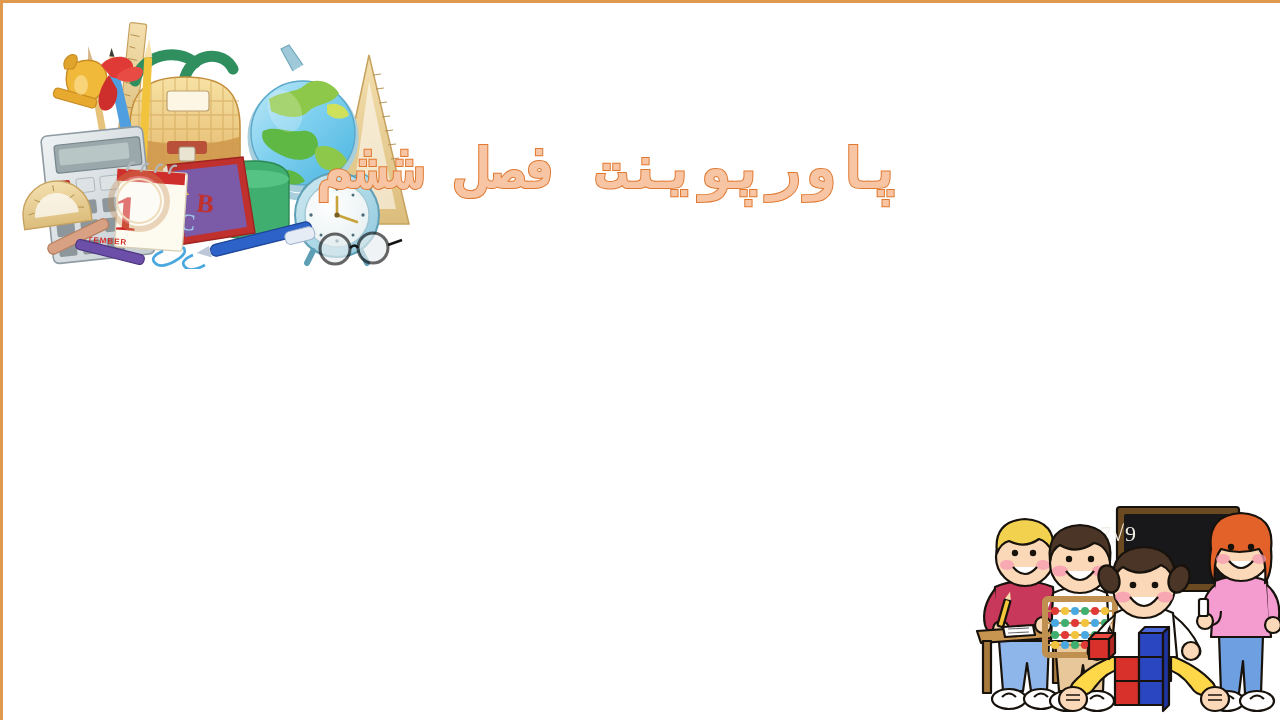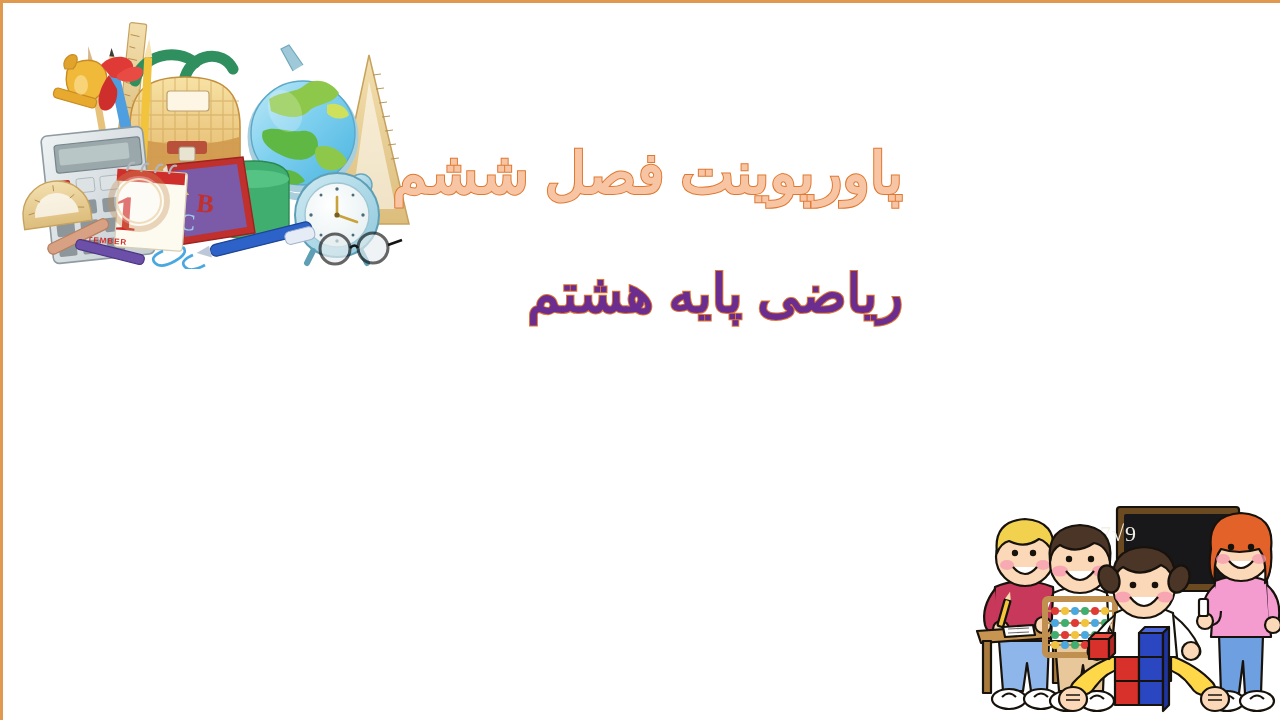--- a/index.html
+++ b/index.html
@@ -28,21 +28,21 @@
     position: absolute;
     left: 360px;
     top: 140px;
     width: 540px;
     text-align: right;
     direction: rtl;
     z-index: 5;
   }
   .title-line {
     display: block;
-    font-family: Liberation Sans, sans-serif;
+    font-family: Liberation Mono, monospace;
     font-weight: bold;
     white-space: nowrap;
     line-height: 1.08;
   }
   #line-1 {
     font-size: 57px;
     color: #f7c5a4;
     -webkit-text-stroke: 2.0px #e0782f;
     paint-order: stroke fill;
     margin-bottom: 60px;
@@ -323,21 +323,20 @@
       </g>
 
       <g>
         <rect x="58" y="228" width="70" height="10" rx="4" fill="#6b4fa8" stroke="#4d3680" stroke-width="1.1" transform="rotate(14 93 233)"></rect>
       </g>
     </svg>
   </div>
 
   <div id="title-block">
     <span class="title-line" id="line-1">پاورپوینت فصل ششم</span>
-    <span class="title-line" id="line-2">ریاضی پایه هشتم</span>
   </div>
 
   <div id="children-clipart">
     <svg viewBox="0 0 322 232" width="322" height="232" xmlns="http://www.w3.org/2000/svg">
       <defs>
         <style>
           .ol { stroke:#18120c; stroke-width:2.2; stroke-linejoin:round; }
           .skin { fill:#fbd9b8; }
           .white { fill:#ffffff; }
         </style>

